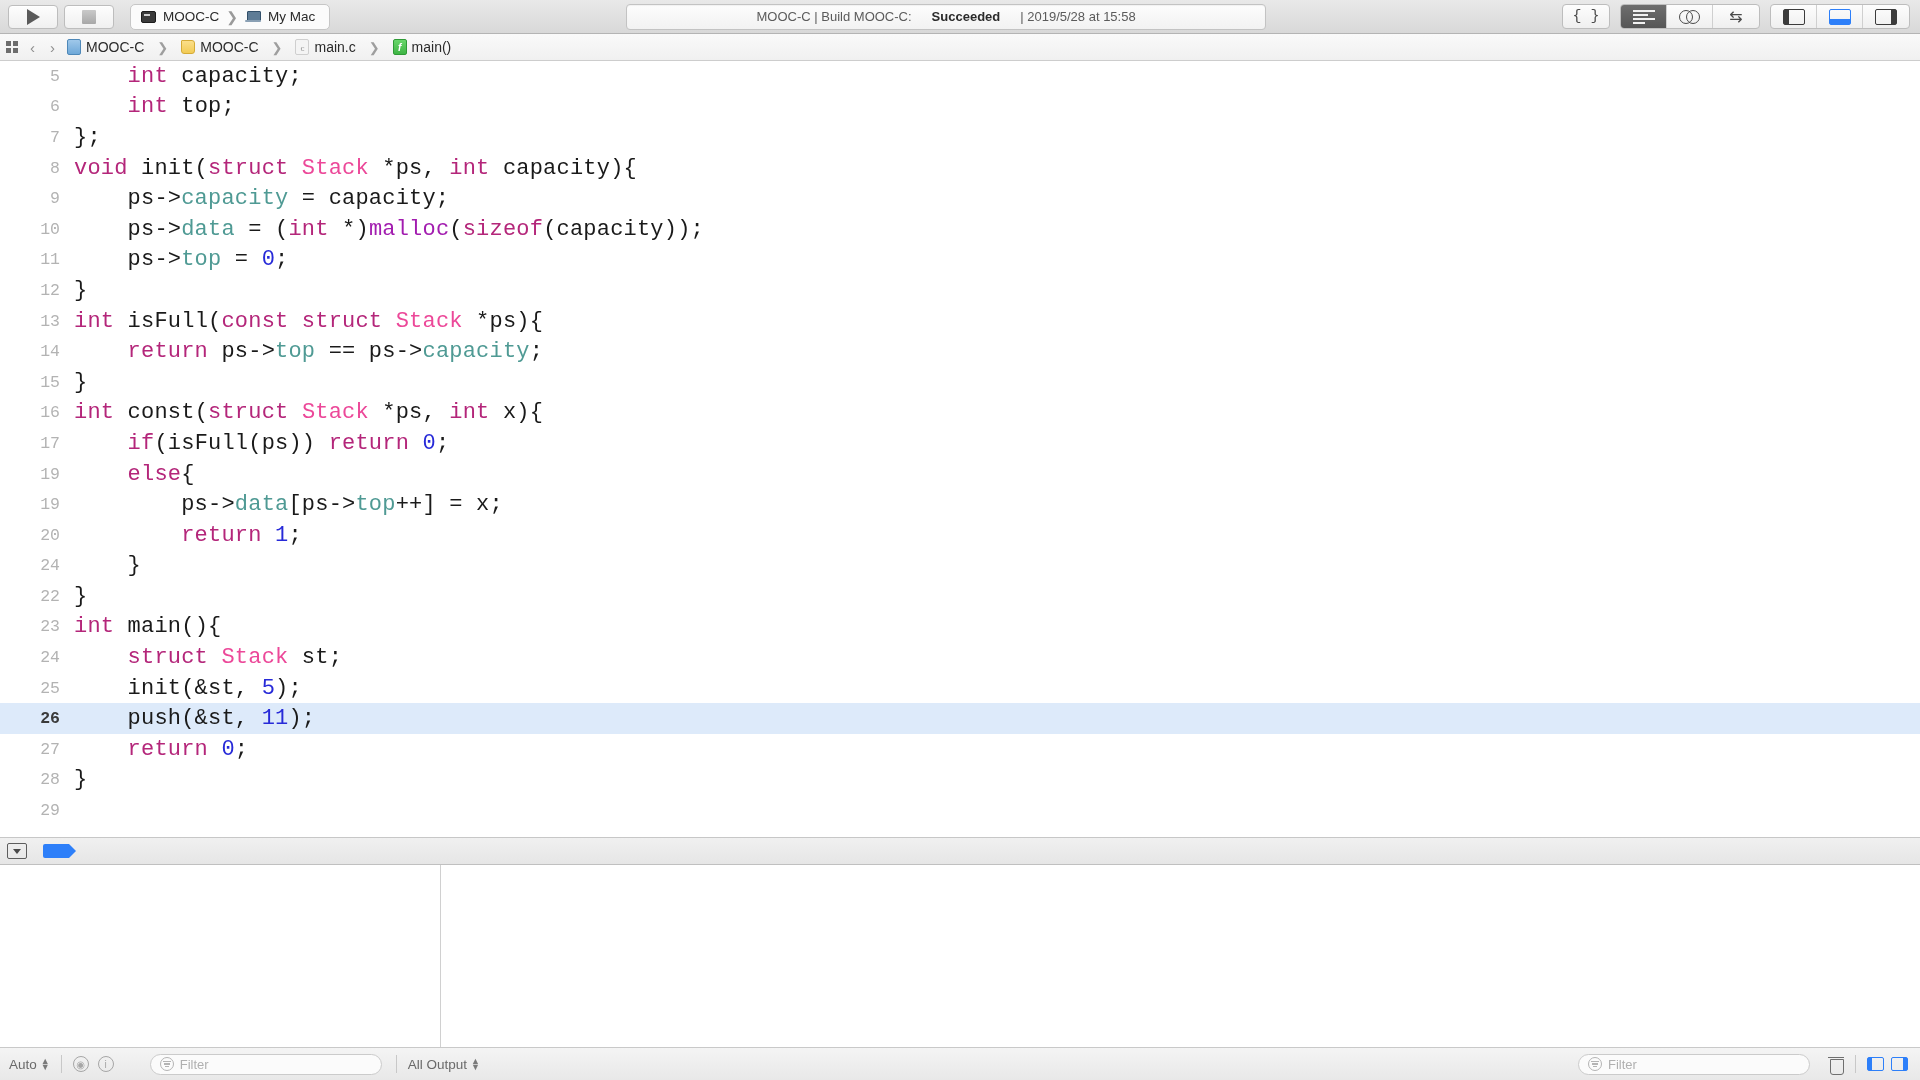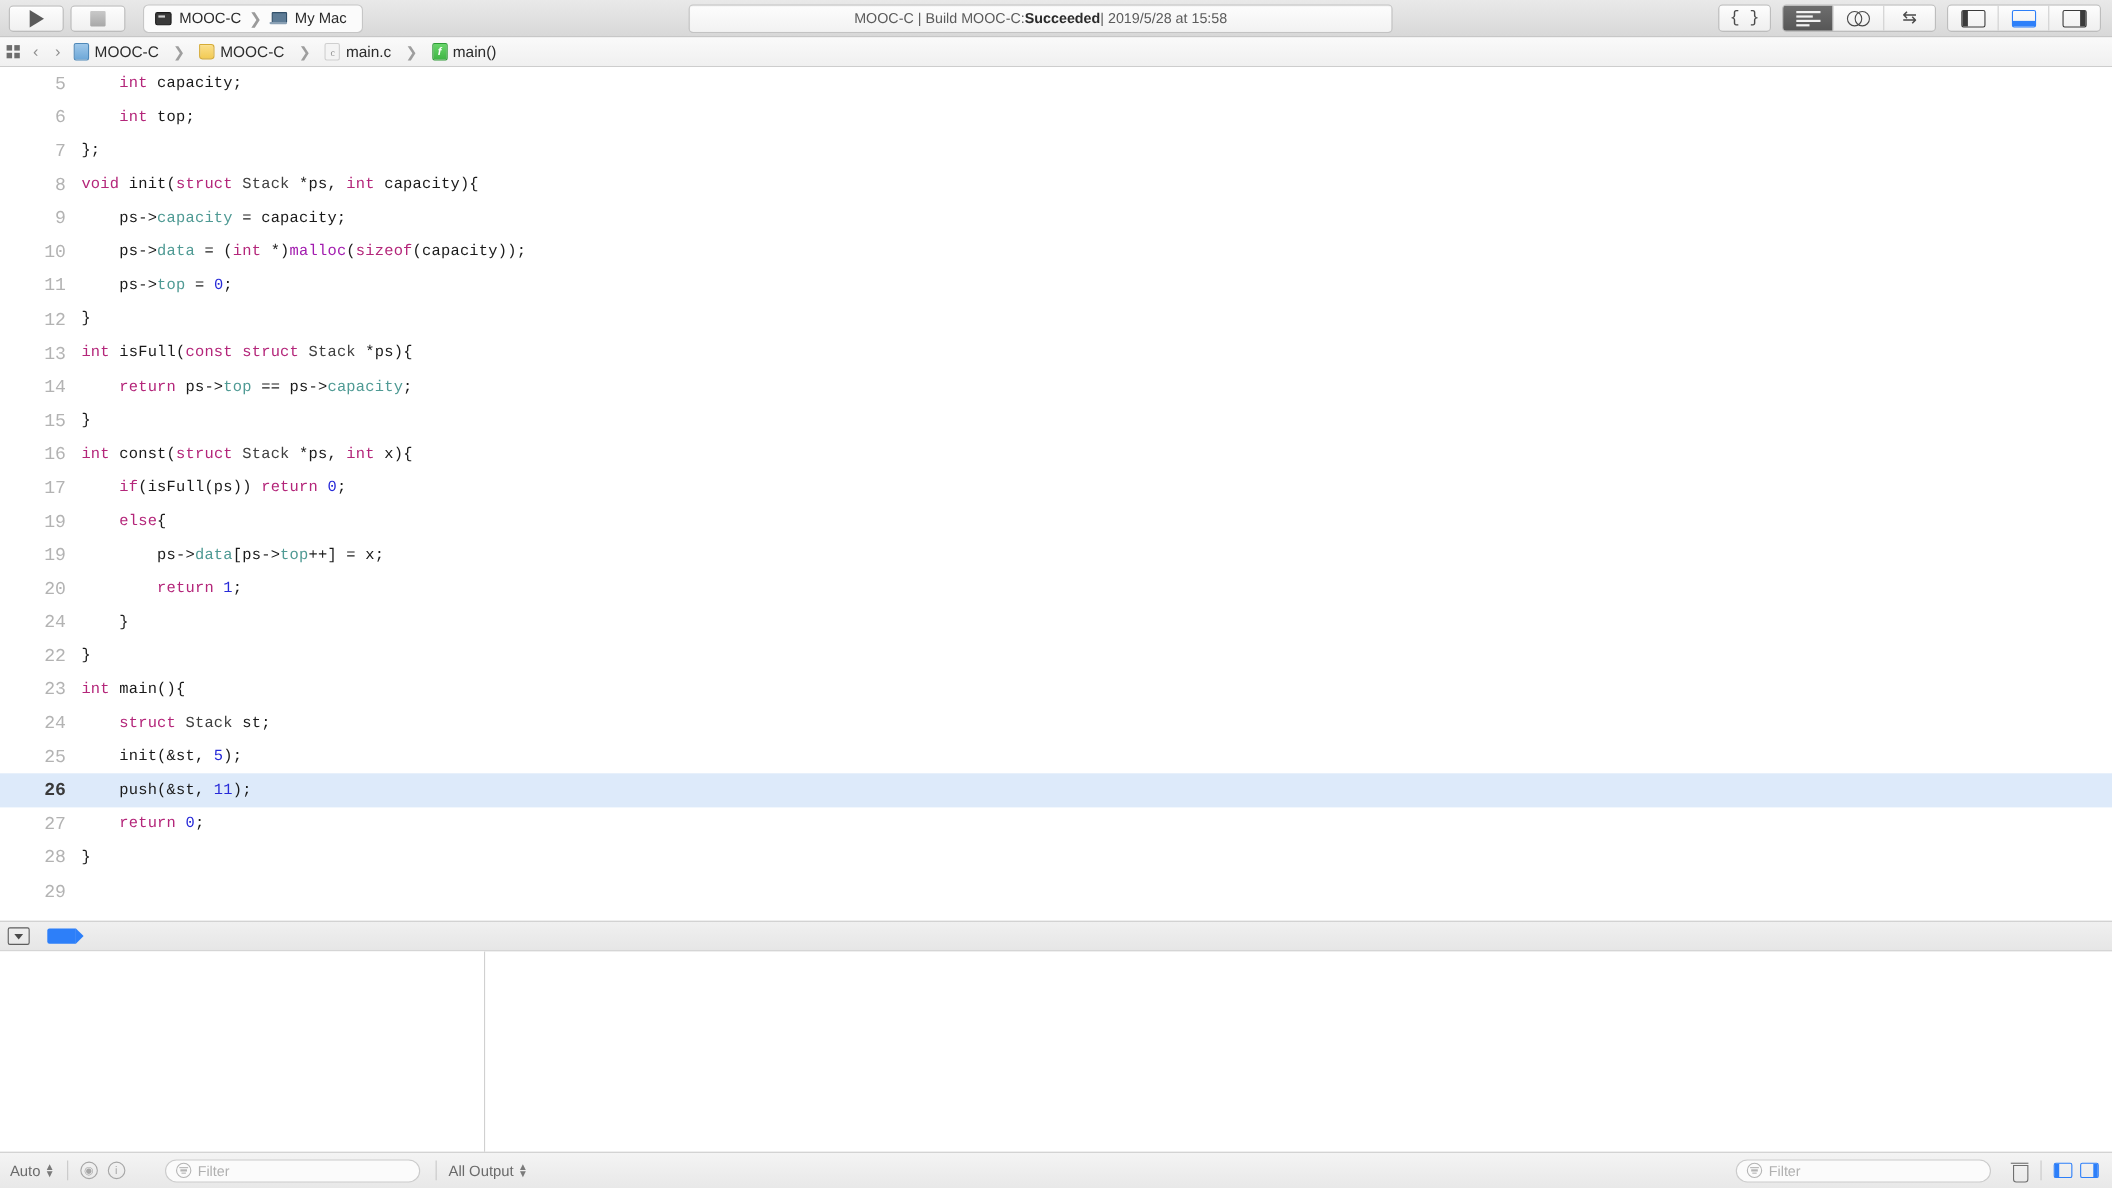--- a/index.html
+++ b/index.html
@@ -70,20 +70,21 @@
   }
 
   .status-wrap { flex: 1; display: flex; justify-content: center; }
   .status-bar {
     width: 640px; height: 26px;
     background: linear-gradient(#fdfdfd,#f2f2f2);
     border: 1px solid #c3c3c3; border-radius: 4px;
     display: flex; align-items: center; justify-content: center;
     font-size: 13px; color: #5b5b5b;
     box-shadow: 0 1px 1px rgba(0,0,0,.05) inset;
+    gap: 20px;
   }
   .status-bar b { color: #2a2a2a; }
 
   .tb-right { display: flex; align-items: center; gap: 10px; padding-right: 10px; }
   .seg-group {
     display: flex; height: 25px;
     border: 1px solid #bdbdbd; border-radius: 4px; overflow: hidden;
     background: linear-gradient(#fdfdfd,#efefef);
   }
   .seg {
@@ -144,25 +145,25 @@
   .code-line { display:flex; height:30.6px; align-items:center; }
   .code-line.current { background:#ddeafa; }
   .ln {
     width: 74px; text-align:right; padding-right:14px;
     color:#b3b3b3; font-size:16.5px;
     font-family:"Liberation Mono", monospace;
   }
   .code-line.current .ln { color:#3a3a3a; font-weight:bold; }
   .code {
     font-family:"Liberation Mono", monospace;
-    font-size:14px; color:#1a1a1a; white-space:pre;
+    font-size:22px; color:#1a1a1a; white-space:pre;
     letter-spacing:0.2px;
   }
   .kw  { color:#b4267a; }          
-  .typ { color:#404040; }          
+  .typ { color:#ec4899; }          
   .mem { color:#4f9a94; }          
   .num { color:#272ad8; }          
   .fn  { color:#a21caf; }          
 
   
   .debugbar {
     position:absolute; top:837px; left:0; width:1920px; height:28px;
     background:linear-gradient(#f0f0f0,#e6e6e6);
     border-top:1px solid #c7c7c7; border-bottom:1px solid #c0c0c0;
     display:flex; align-items:center; gap:16px; padding-left:7px;

